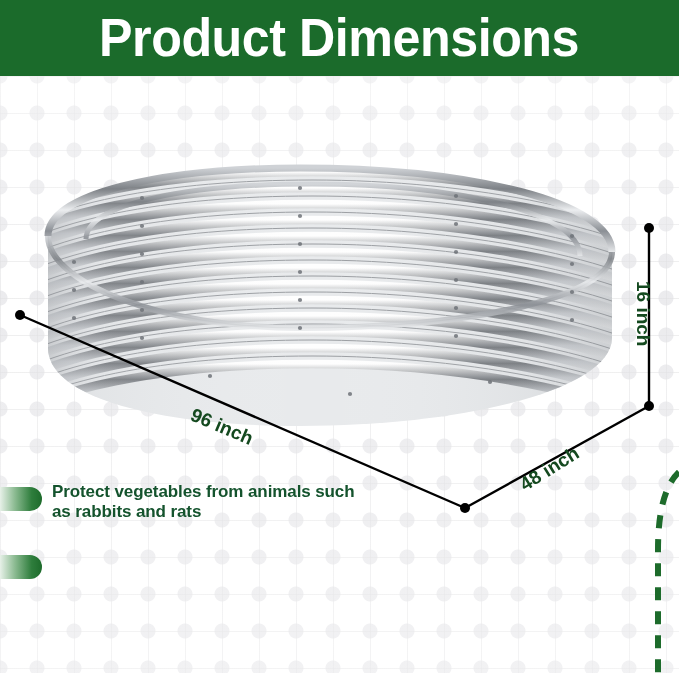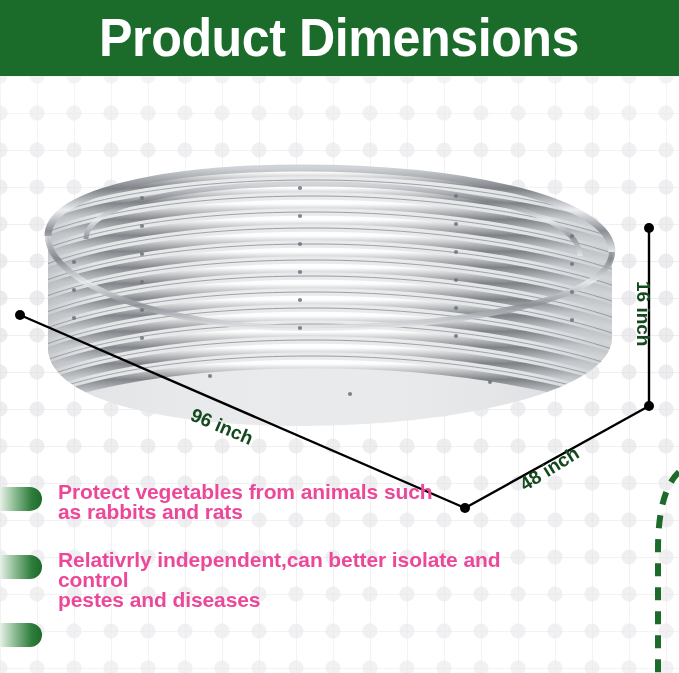--- a/index.html
+++ b/index.html
@@ -101,25 +101,25 @@
   .bullet-marker{
     flex:0 0 auto;
     width:47px;
     height:24px;
     margin-top:5px;
     margin-left:-5px;
     border-radius:0 13px 13px 0;
     background:linear-gradient(to right,#ffffff 0%,#e9f2ea 10%,#8cbb92 42%,#2e7d3c 78%,#1d6b2b 100%);
   }
   .bullet-text{
-    margin-left:16px;
-    color:#ec4899;
+    margin-left:10px;
+    color:#14532d;
     font-family:"Liberation Sans", sans-serif;
     font-weight:bold;
-    font-size:21px;
+    font-size:17px;
     line-height:20px;
     letter-spacing:-0.1px;
     white-space:pre-line;
   }
 
   
   #arc{
     position:absolute;
     right:0; top:470px;
     width:79px; height:203px;
@@ -310,25 +310,20 @@
   <div class="dim-label" id="label-16">16 inch</div>
 
   <div id="bullets">
 
     <div class="bullet-row">
       <div class="bullet-marker"></div>
       <div class="bullet-text">Protect vegetables from animals such
 as rabbits and rats</div>
     </div>
 
-    <div class="bullet-row">
-      <div class="bullet-marker"></div>
-      <div class="bullet-text">Relativrly independent,can better isolate and control
-pestes and diseases</div>
-    </div>
 
     <div class="bullet-row">
       <div class="bullet-marker"></div>
     </div>
 
   </div>
 
   <svg id="arc" viewBox="0 0 79 203">
     <path d="M 79,2 C 64,16 58,44 58,80 L 58,203" fill="none" stroke="#1d6b2b" stroke-width="6" stroke-dasharray="13 11" stroke-linecap="butt"></path>
   </svg>

